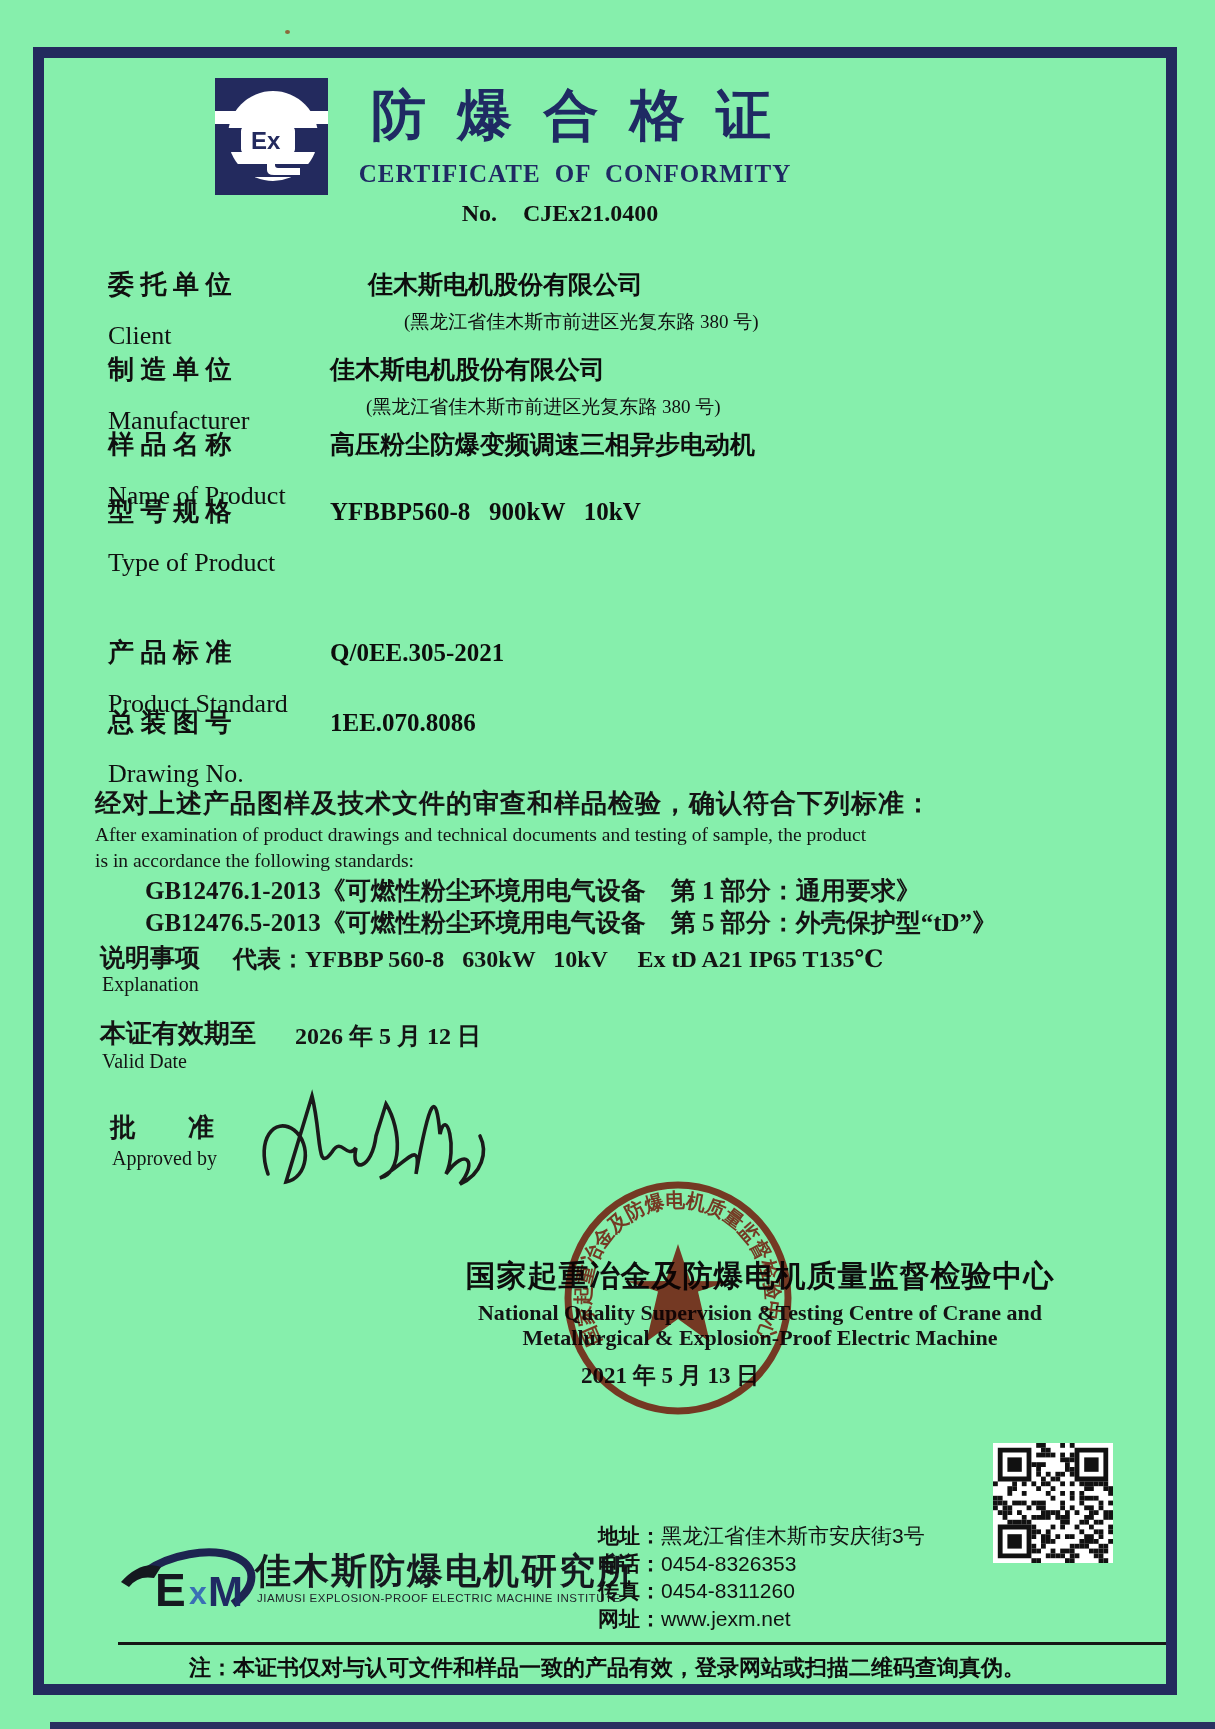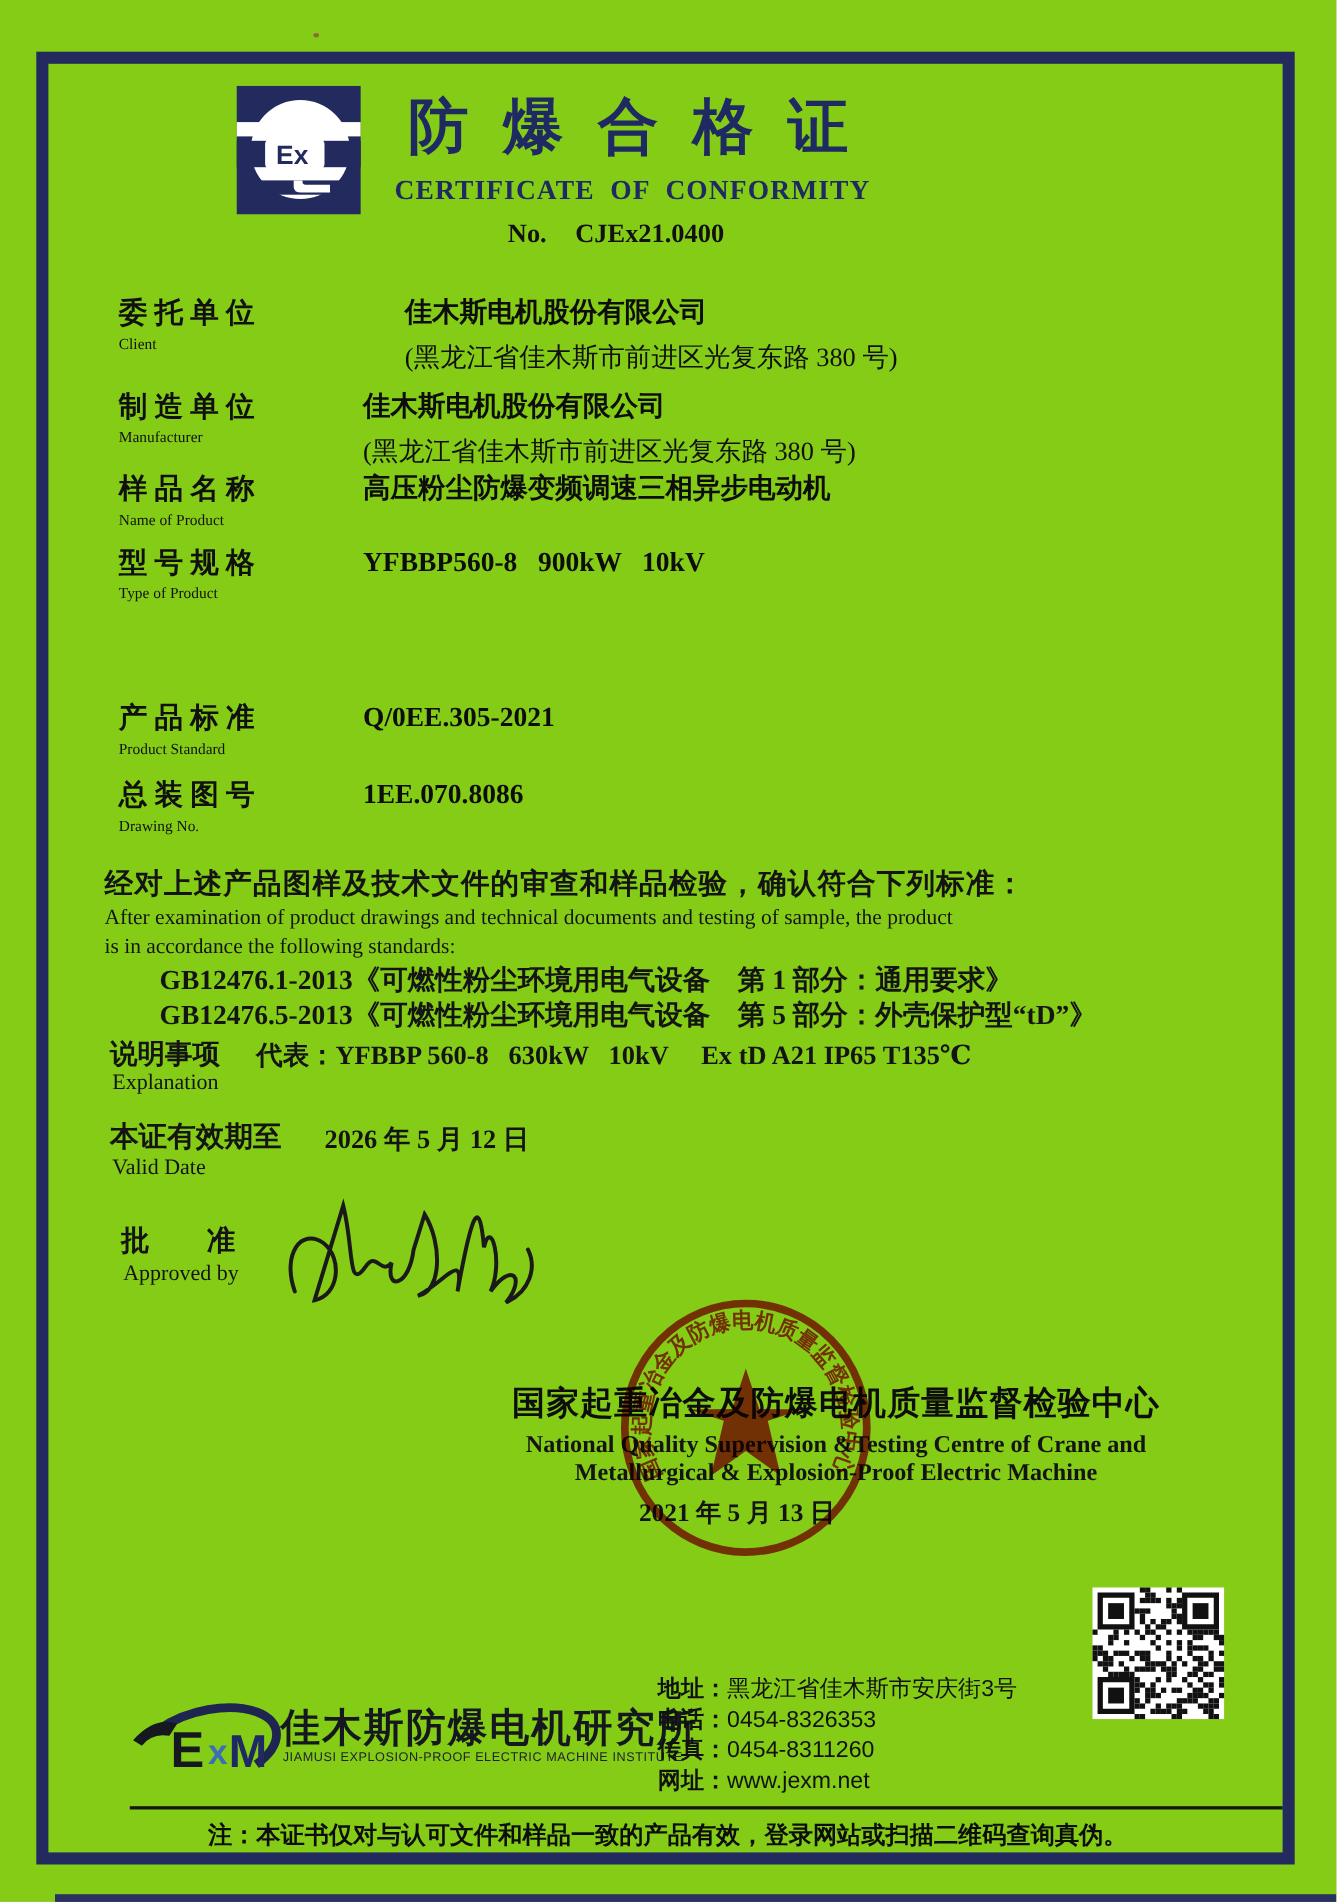--- a/index.html
+++ b/index.html
@@ -1,18 +1,18 @@
 <!DOCTYPE html>
 <html><head>
 <meta charset="utf-8">
 <style>
   html,body{margin:0;padding:0;background:#e8e8e6;}
   .page{
     position:relative; width:1215px; height:1729px; margin:0 auto;
-    background:#84cc16; overflow:hidden;
+    background:#86efac; overflow:hidden;
     font-family:"Liberation Serif","DejaVu Serif",serif; color:#141414;
   }
   .abs{position:absolute;}
   .frame{
     position:absolute; left:33px; top:47px; width:1122px; height:1626px;
     border:11px solid #232a5e;
   }
   .speck{position:absolute; left:285px; top:30px; width:5px; height:4px; background:#8a6a3a; border-radius:50%;}
   
   .logo-ex{left:215px; top:78px; width:113px; height:117px;}
@@ -27,23 +27,23 @@
     font-weight:bold; font-size:25px; color:#1f2a63; letter-spacing:1px; word-spacing:7px;
   }
   .cert-no{
     left:340px; top:200px; width:440px; text-align:center;
     font-weight:bold; font-size:24px; color:#111;
   }
   .cert-no .no-label{margin-right:26px;}
   
   .field-row{position:absolute; left:108px; right:60px; display:grid; grid-template-columns:222px 1fr;}
   .flabel-cn{font-weight:bold; font-size:26px; line-height:1.15; white-space:pre; color:#101010;}
-  .flabel-en{font-size:14px; line-height:1.2; color:#101010; margin-top:6px;}
+  .flabel-en{font-size:26px; line-height:1.2; color:#101010; margin-top:20px;}
   .fvalue{font-weight:bold; font-size:25px; line-height:1.2; white-space:pre; color:#0d0d0d;}
-  .fsub{font-size:24px; margin-top:9px; white-space:pre; color:#101010;}
+  .fsub{font-size:19px; margin-top:9px; white-space:pre; color:#101010;margin-left:36px;}
   .r1{top:270px;gap:38px;} .r2{top:355px;} .r3{top:430px;} .r4{top:497px;}
   .r5{top:568px;} .r6{top:638px;} .r7{top:708px;}
   
   .stmt-cn{left:95px; top:786px; width:1020px; font-weight:bold; font-size:26px; letter-spacing:1px; white-space:pre;}
   .stmt-en{left:95px; top:822px; width:1020px; font-size:19.5px; line-height:26px;}
   .std-line{left:145px; width:980px; font-weight:bold; font-size:25px; white-space:pre;}
   .std1{top:874px;} .std2{top:906px;}
   
   .expl-label{left:100px; top:941px; font-weight:bold; font-size:25px;}
   .expl-value{left:233px; top:943px; font-weight:bold; font-size:24px; white-space:pre;}

